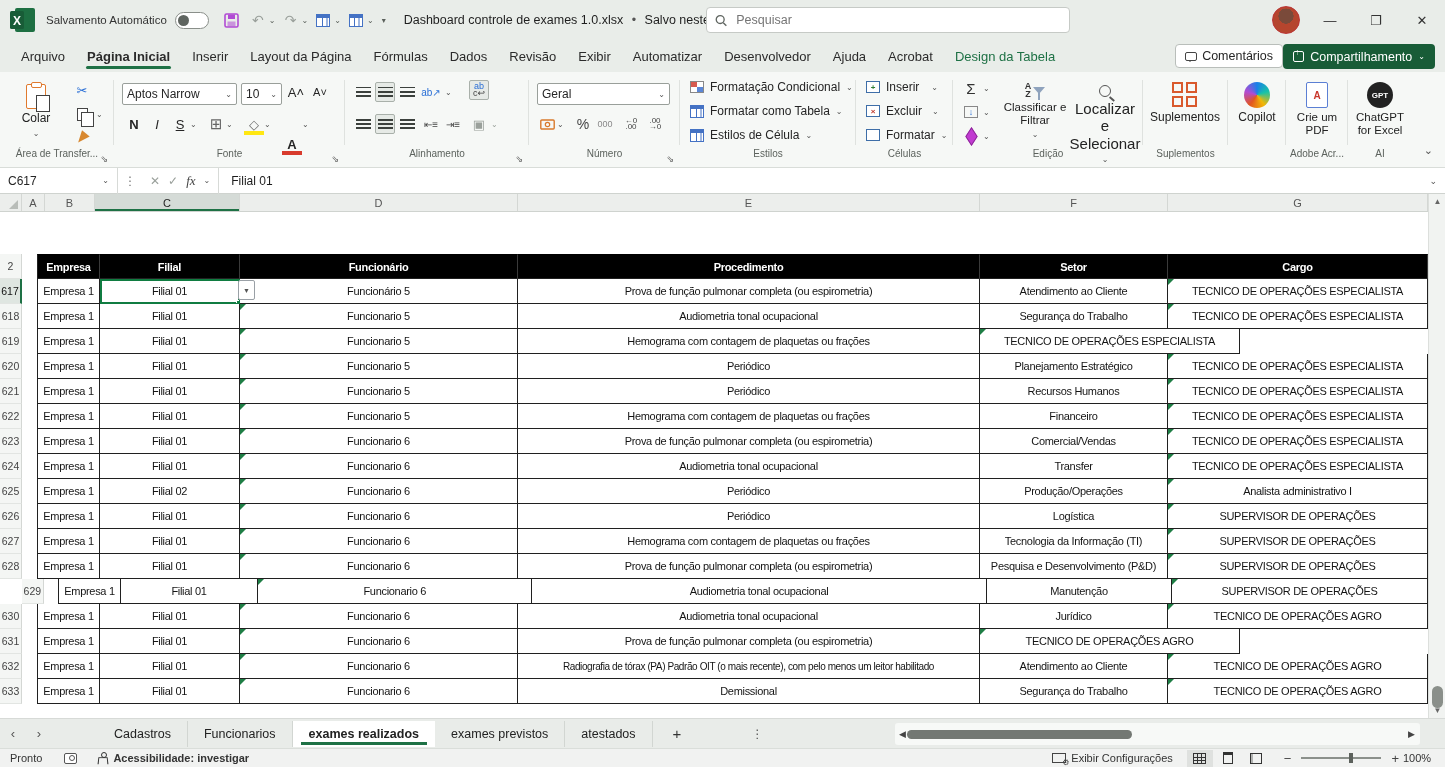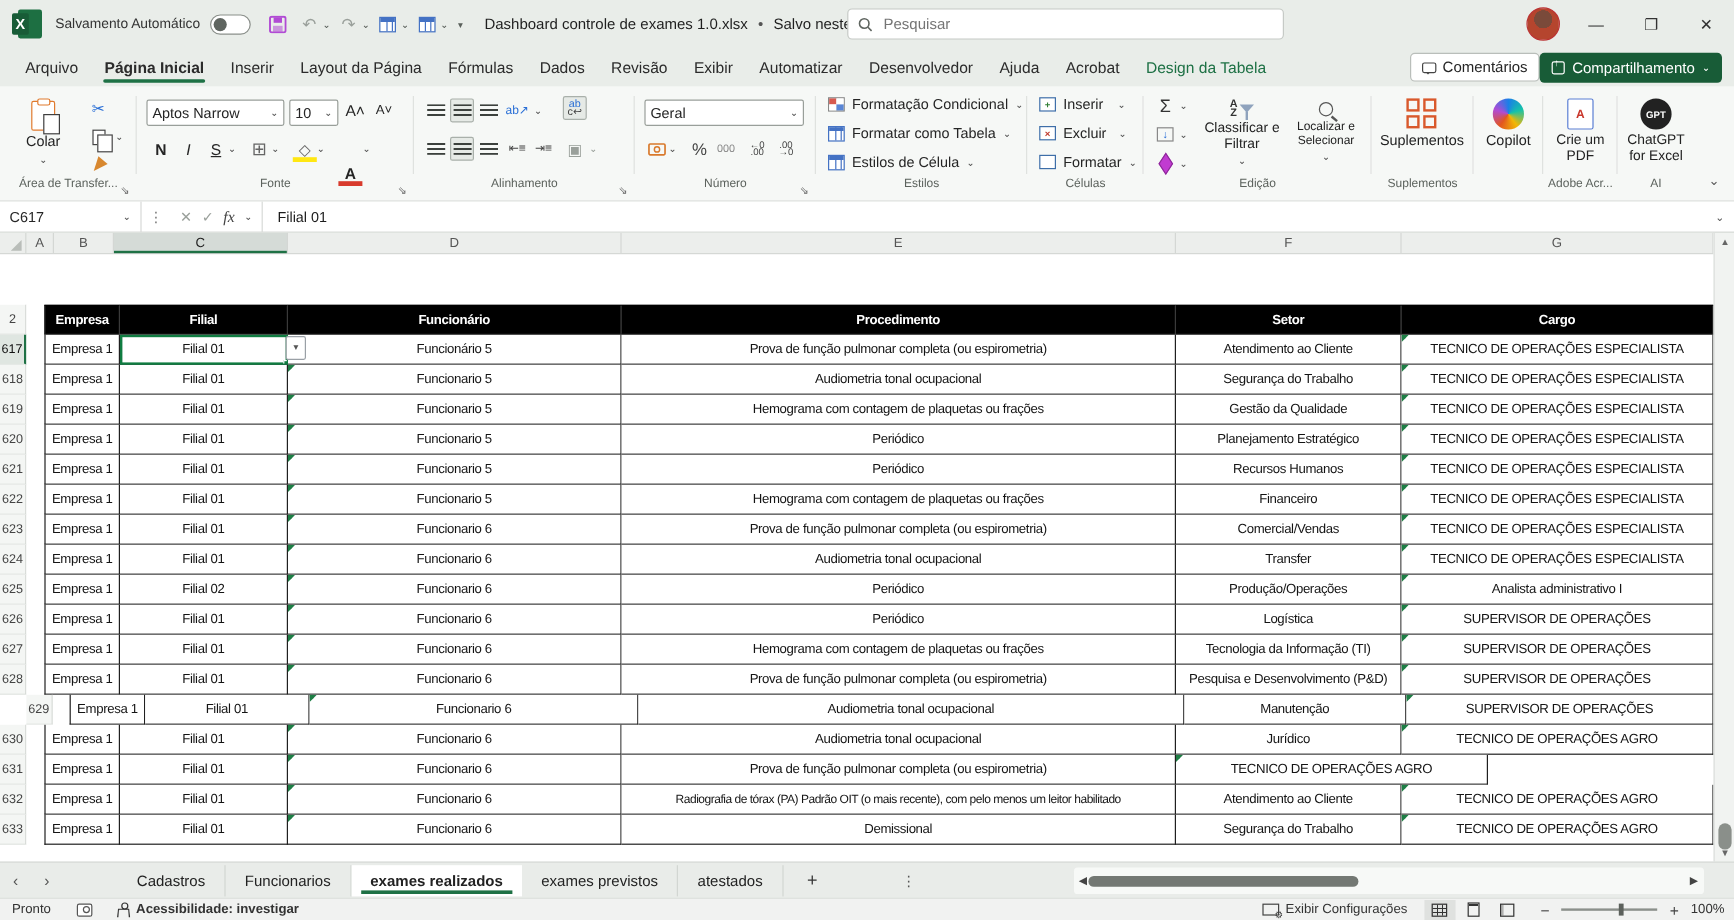--- a/index.html
+++ b/index.html
@@ -134,21 +134,21 @@
   .disp-ic{width:14px;height:10px;border:1.2px solid #444;position:relative;margin-right:5px;}
   .disp-ic::after{content:"⚙";position:absolute;right:-4px;bottom:-5px;font-size:8px;color:#444;}
   .viewic{width:26px;height:17px;display:flex;align-items:center;justify-content:center;margin:0 1px;}
   .viewic.sel{background:#dfe1df;}
   .vi1{width:13px;height:11px;border:1.2px solid #333;background:repeating-linear-gradient(to bottom,transparent 0 2.5px,#333 2.5px 3.5px),repeating-linear-gradient(to right,transparent 0 3.2px,#333 3.2px 4.2px);}
   .vi2{width:10px;height:12px;border:1.2px solid #333;box-shadow:inset 0 2px 0 #333;}
   .vi3{width:12px;height:11px;border:1.2px solid #333;box-shadow:inset 2px 0 0 #33333355;}
   .zoomtrack{width:80px;height:2px;background:#8b908b;margin:0 6px;position:relative;}
   .zoomthumb{position:absolute;left:48px;top:-4px;width:4px;height:10px;background:#5c615c;}
   .zsign{font-size:13px;color:#444;padding:0 4px;}
-  .ztext{width:42px;text-align:center;padding-right:2px;}
+  .ztext{width:42px;text-align:left;padding-right:2px;}
 </style>
 </head>
 <body>
 
 <div id="app">
 
   <div id="titlebar" class="abs flex">
     <svg class="xl-logo" viewBox="0 0 26 26">
       <rect x="5" y="1" width="20" height="24" rx="2" fill="#1d6f42"></rect>
       <rect x="0" y="4" width="14" height="18" rx="1.5" fill="#185c37"></rect>
@@ -394,21 +394,21 @@
       <div class="bigbtn abs" style="left:48px;top:2px;width:68px">
         <span class="flex" style="gap:2px">
             <span class="az">A<br>Z</span>
             <span class="funnel"></span>
           </span>
         <span class="cap" style="font-size:11.5px">Classificar e Filtrar</span>
         <span class="caret">⌄</span>
       </div>
       <div class="bigbtn abs" style="left:118px;top:2px;width:68px">
         <span class="mag" style="margin-top:3px"></span>
-        <span class="cap" style="font-size:10px">Localizar e Selecionar</span>
+        <span class="cap" style="font-size:15px">Localizar e Selecionar</span>
         <span class="caret">⌄</span>
       </div>
       <div class="glabel">Edição</div>
       <div class="rsep"></div>
     </div>
 
     <div class="rgroup" style="left:1143px;width:85px">
       <div class="bigbtn abs" style="left:6px;top:2px;width:72px">
         <span class="addins-ic">
             <span></span>
@@ -514,21 +514,20 @@
           <div class="c" style="width: 188px;">Segurança do Trabalho</div>
           <div class="c tri" style="width: 260px;">TECNICO DE OPERAÇÕES ESPECIALISTA</div>
         </div>
         <div class="grow" style="height: 25px;">
           <div class="rnum">619</div>
           <div class="rfill"></div>
           <div class="c first" style="width: 63px;">Empresa 1</div>
           <div class="c" style="width: 140px;">Filial 01</div>
           <div class="c tri" style="width: 278px;">Funcionario 5</div>
           <div class="c" style="width: 462px;">Hemograma com contagem de plaquetas ou frações</div>
-          <div class="c" style="width: 188px;">Gestão da Qualidade</div>
           <div class="c tri" style="width: 260px;">TECNICO DE OPERAÇÕES ESPECIALISTA</div>
         </div>
         <div class="grow" style="height: 25px;">
           <div class="rnum">620</div>
           <div class="rfill"></div>
           <div class="c first" style="width: 63px;">Empresa 1</div>
           <div class="c" style="width: 140px;">Filial 01</div>
           <div class="c tri" style="width: 278px;">Funcionario 5</div>
           <div class="c" style="width: 462px;">Periódico</div>
           <div class="c" style="width: 188px;">Planejamento Estratégico</div>

